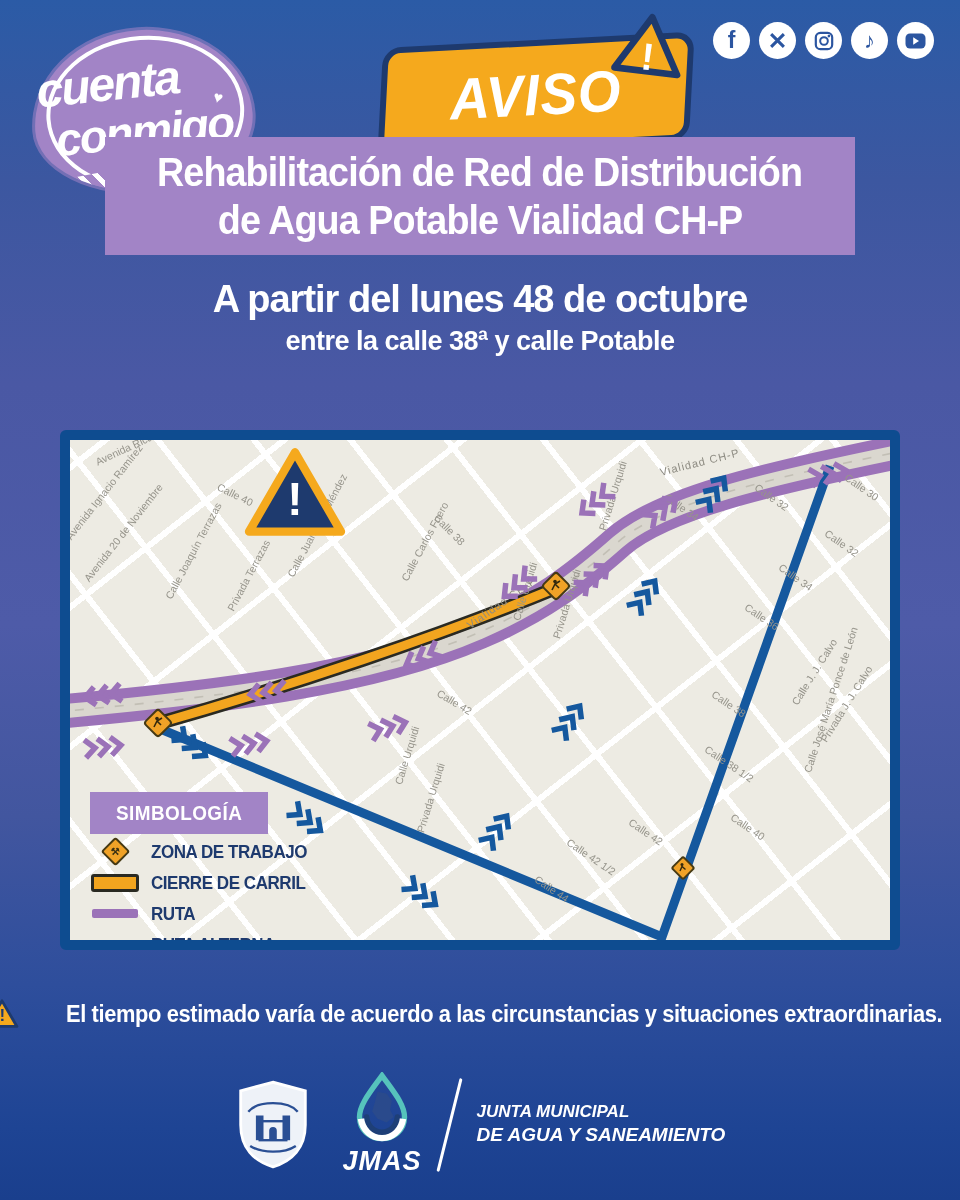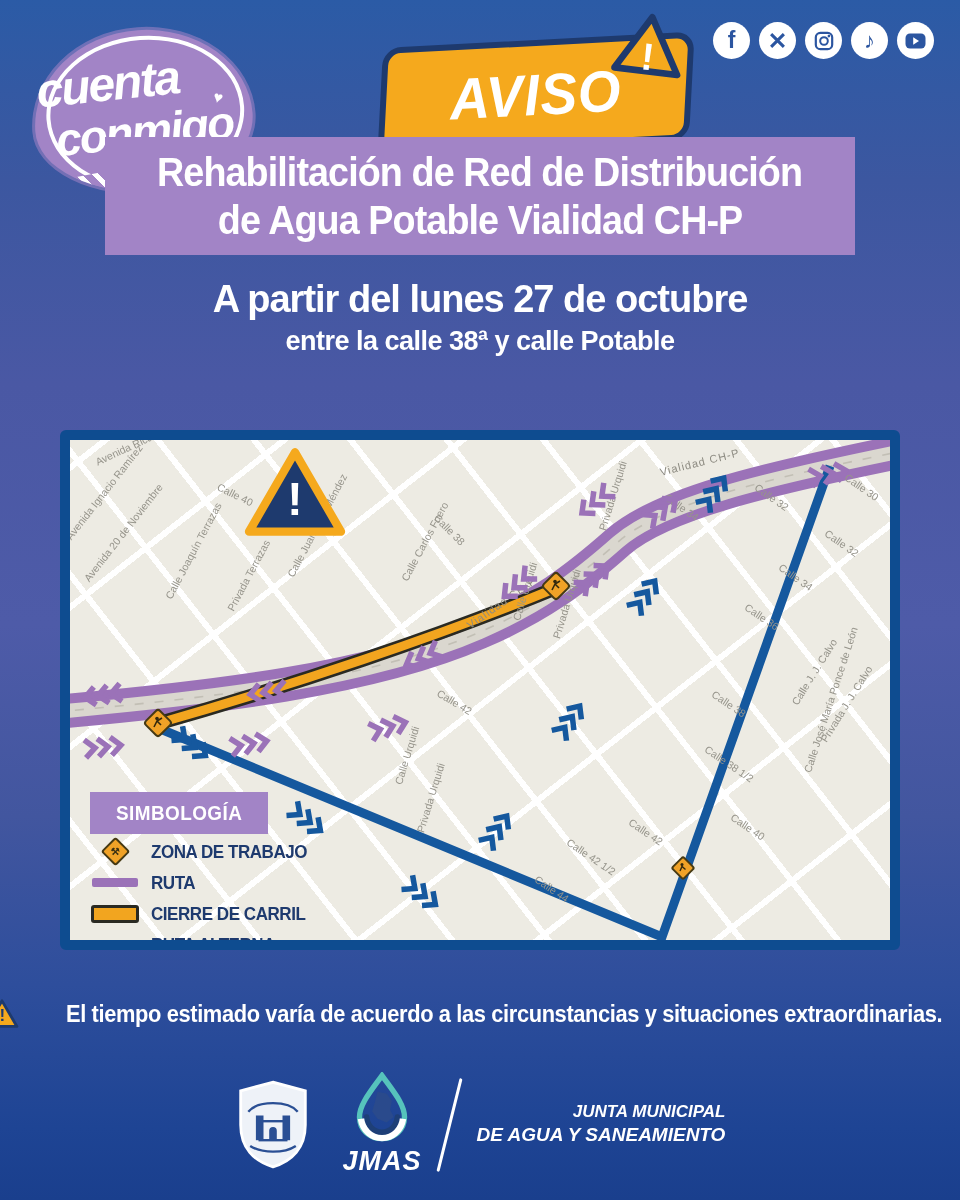--- a/index.html
+++ b/index.html
@@ -83,21 +83,21 @@
 
   
   .footer{left:0;top:1072px;width:960px;display:flex;align-items:center;justify-content:center;gap:20px;}
   .gov-block{text-align:center;color:#fff;line-height:1.02;}
   .gov1{font-size:38px;font-weight:900;letter-spacing:-1px;transform:scaleX(.95);}
   .gov2{font-size:34px;font-weight:800;letter-spacing:-1px;transform:scaleX(.97);}
   .gov3{font-size:19.5px;font-weight:800;letter-spacing:2.5px;margin-top:4px;transform:scaleX(.95);}
   .jmas-block{text-align:center;color:#fff;margin-left:12px;}
   .jmas-label{font-size:27px;font-weight:900;font-style:italic;letter-spacing:1px;margin-top:-2px;}
   .slash{width:3px;height:96px;background:#fff;border-radius:2px;transform:rotate(14deg);margin:0 6px;}
-  .org-block{color:#fff;font-style:italic;text-align:right;line-height:1.3;}
+  .org-block{color:#fff;font-style:italic;text-align:left;line-height:1.3;}
   .org1{font-size:17px;font-weight:600;}
   .org2,.org3{font-size:19px;font-weight:800;}
 </style>
 </head>
 <body>
 
 <div id="canvas">
 
   <div class="abs cc-logo">
     <div class="cc-blob">
@@ -143,21 +143,21 @@
       <path d="M50 7 L93 81 L7 81 Z" fill="#f5a91d" stroke="#1e3a6e" stroke-width="9" stroke-linejoin="round"></path>
     </svg>
     <div class="tri-bang" style="top:24px;font-size:38px;color:#fff;">!</div>
   </div>
 
   <div class="abs title-banner">
     <div class="title-line">Rehabilitación de Red de Distribución</div>
     <div class="title-line">de Agua Potable Vialidad CH-P</div>
   </div>
 
-  <div class="abs date1">A partir del lunes 27 de octubre</div>
+  <div class="abs date1">A partir del lunes 48 de octubre</div>
   <div class="abs date2">entre la calle 38ª y calle Potable</div>
 
   <div class="abs caution-tri tri-wrap">
     <svg width="106" height="94" viewBox="0 0 100 90">
       <path d="M50 6 L94 82 L6 82 Z" fill="#1e3a6e" stroke="#f5a91d" stroke-width="8" stroke-linejoin="round"></path>
     </svg>
     <div class="tri-bang" style="top:26px;font-size:46px;color:#fff;">!</div>
   </div>
 
   <div class="abs map">
@@ -359,29 +359,29 @@
       <div class="legend-row">
         <div class="legend-ic">
             <div class="ic-diamond">
               <span>⚒</span>
             </div>
           </div>
         <div class="legend-label">ZONA DE TRABAJO</div>
       </div>
       <div class="legend-row">
         <div class="legend-ic">
+            <div class="ic-closure"></div>
+          </div>
+        <div class="legend-label">CIERRE DE CARRIL</div>
+      </div>
+      <div class="legend-row">
+        <div class="legend-ic">
             <div class="ic-ruta"></div>
           </div>
         <div class="legend-label">RUTA</div>
-      </div>
-      <div class="legend-row">
-        <div class="legend-ic">
-            <div class="ic-closure"></div>
-          </div>
-        <div class="legend-label">CIERRE DE CARRIL</div>
       </div>
       <div class="legend-row">
         <div class="legend-ic">
             <div class="ic-alt"></div>
           </div>
         <div class="legend-label">RUTA ALTERNA</div>
       </div>
     </div>
   </div>
 

